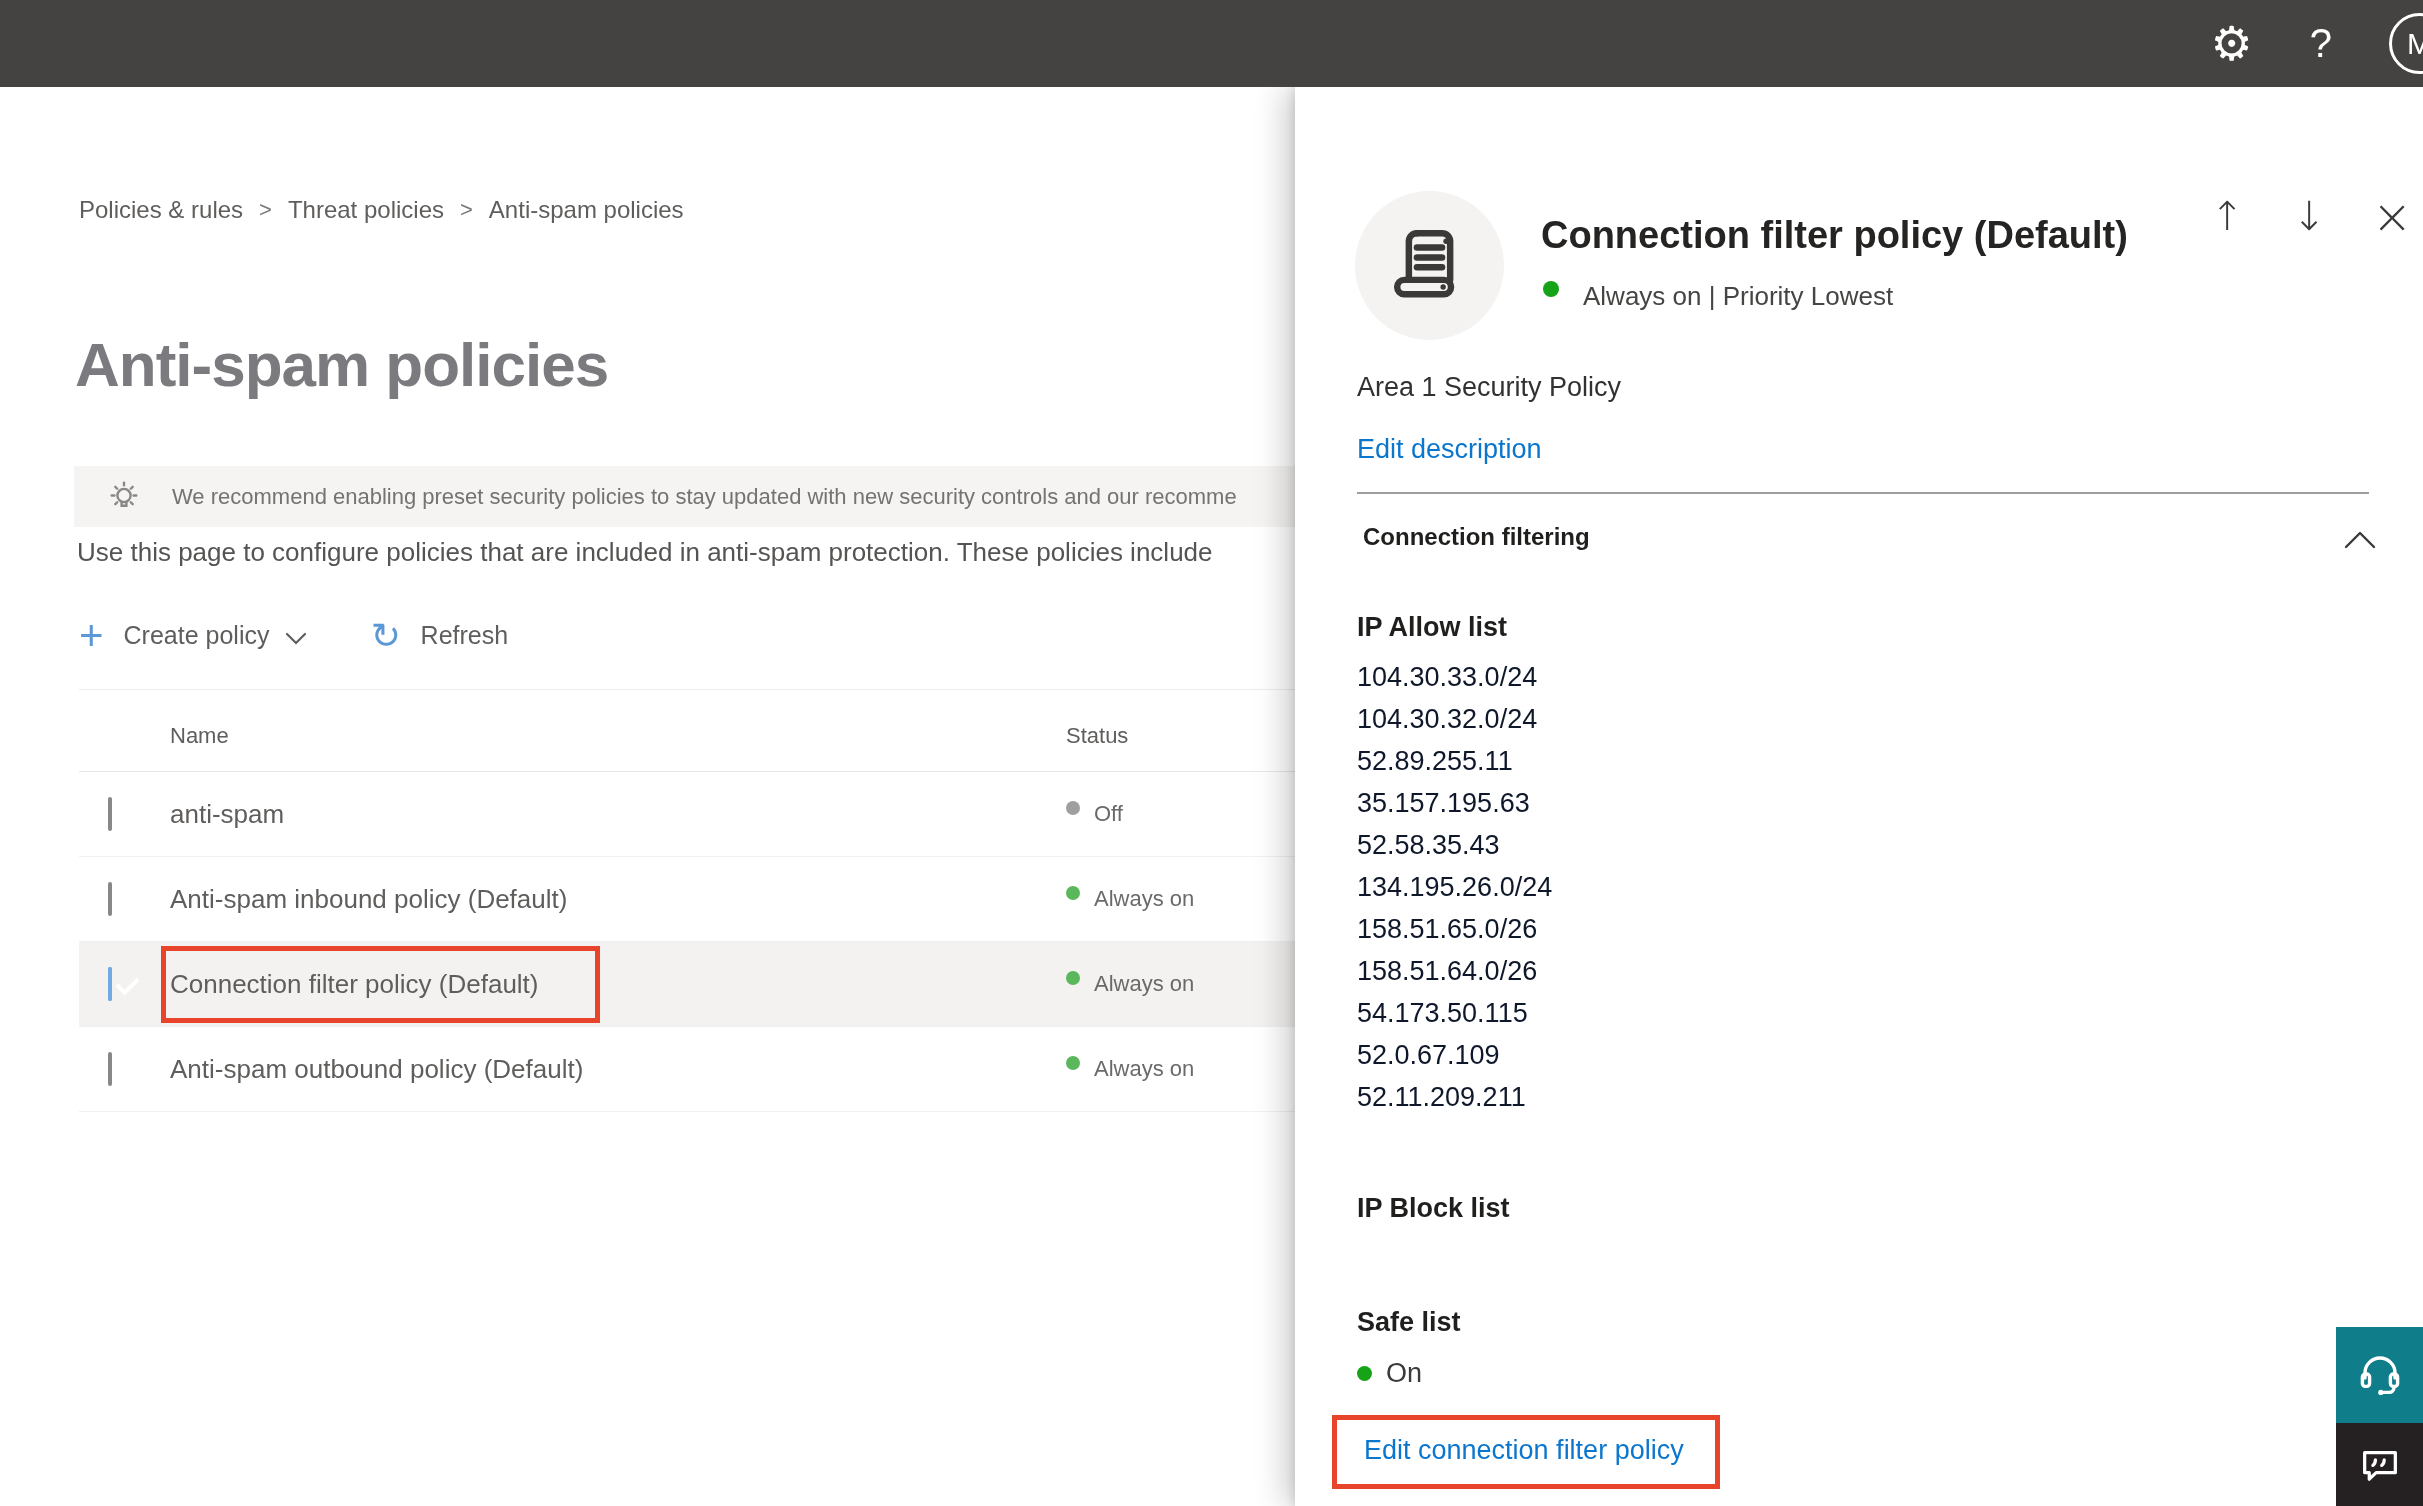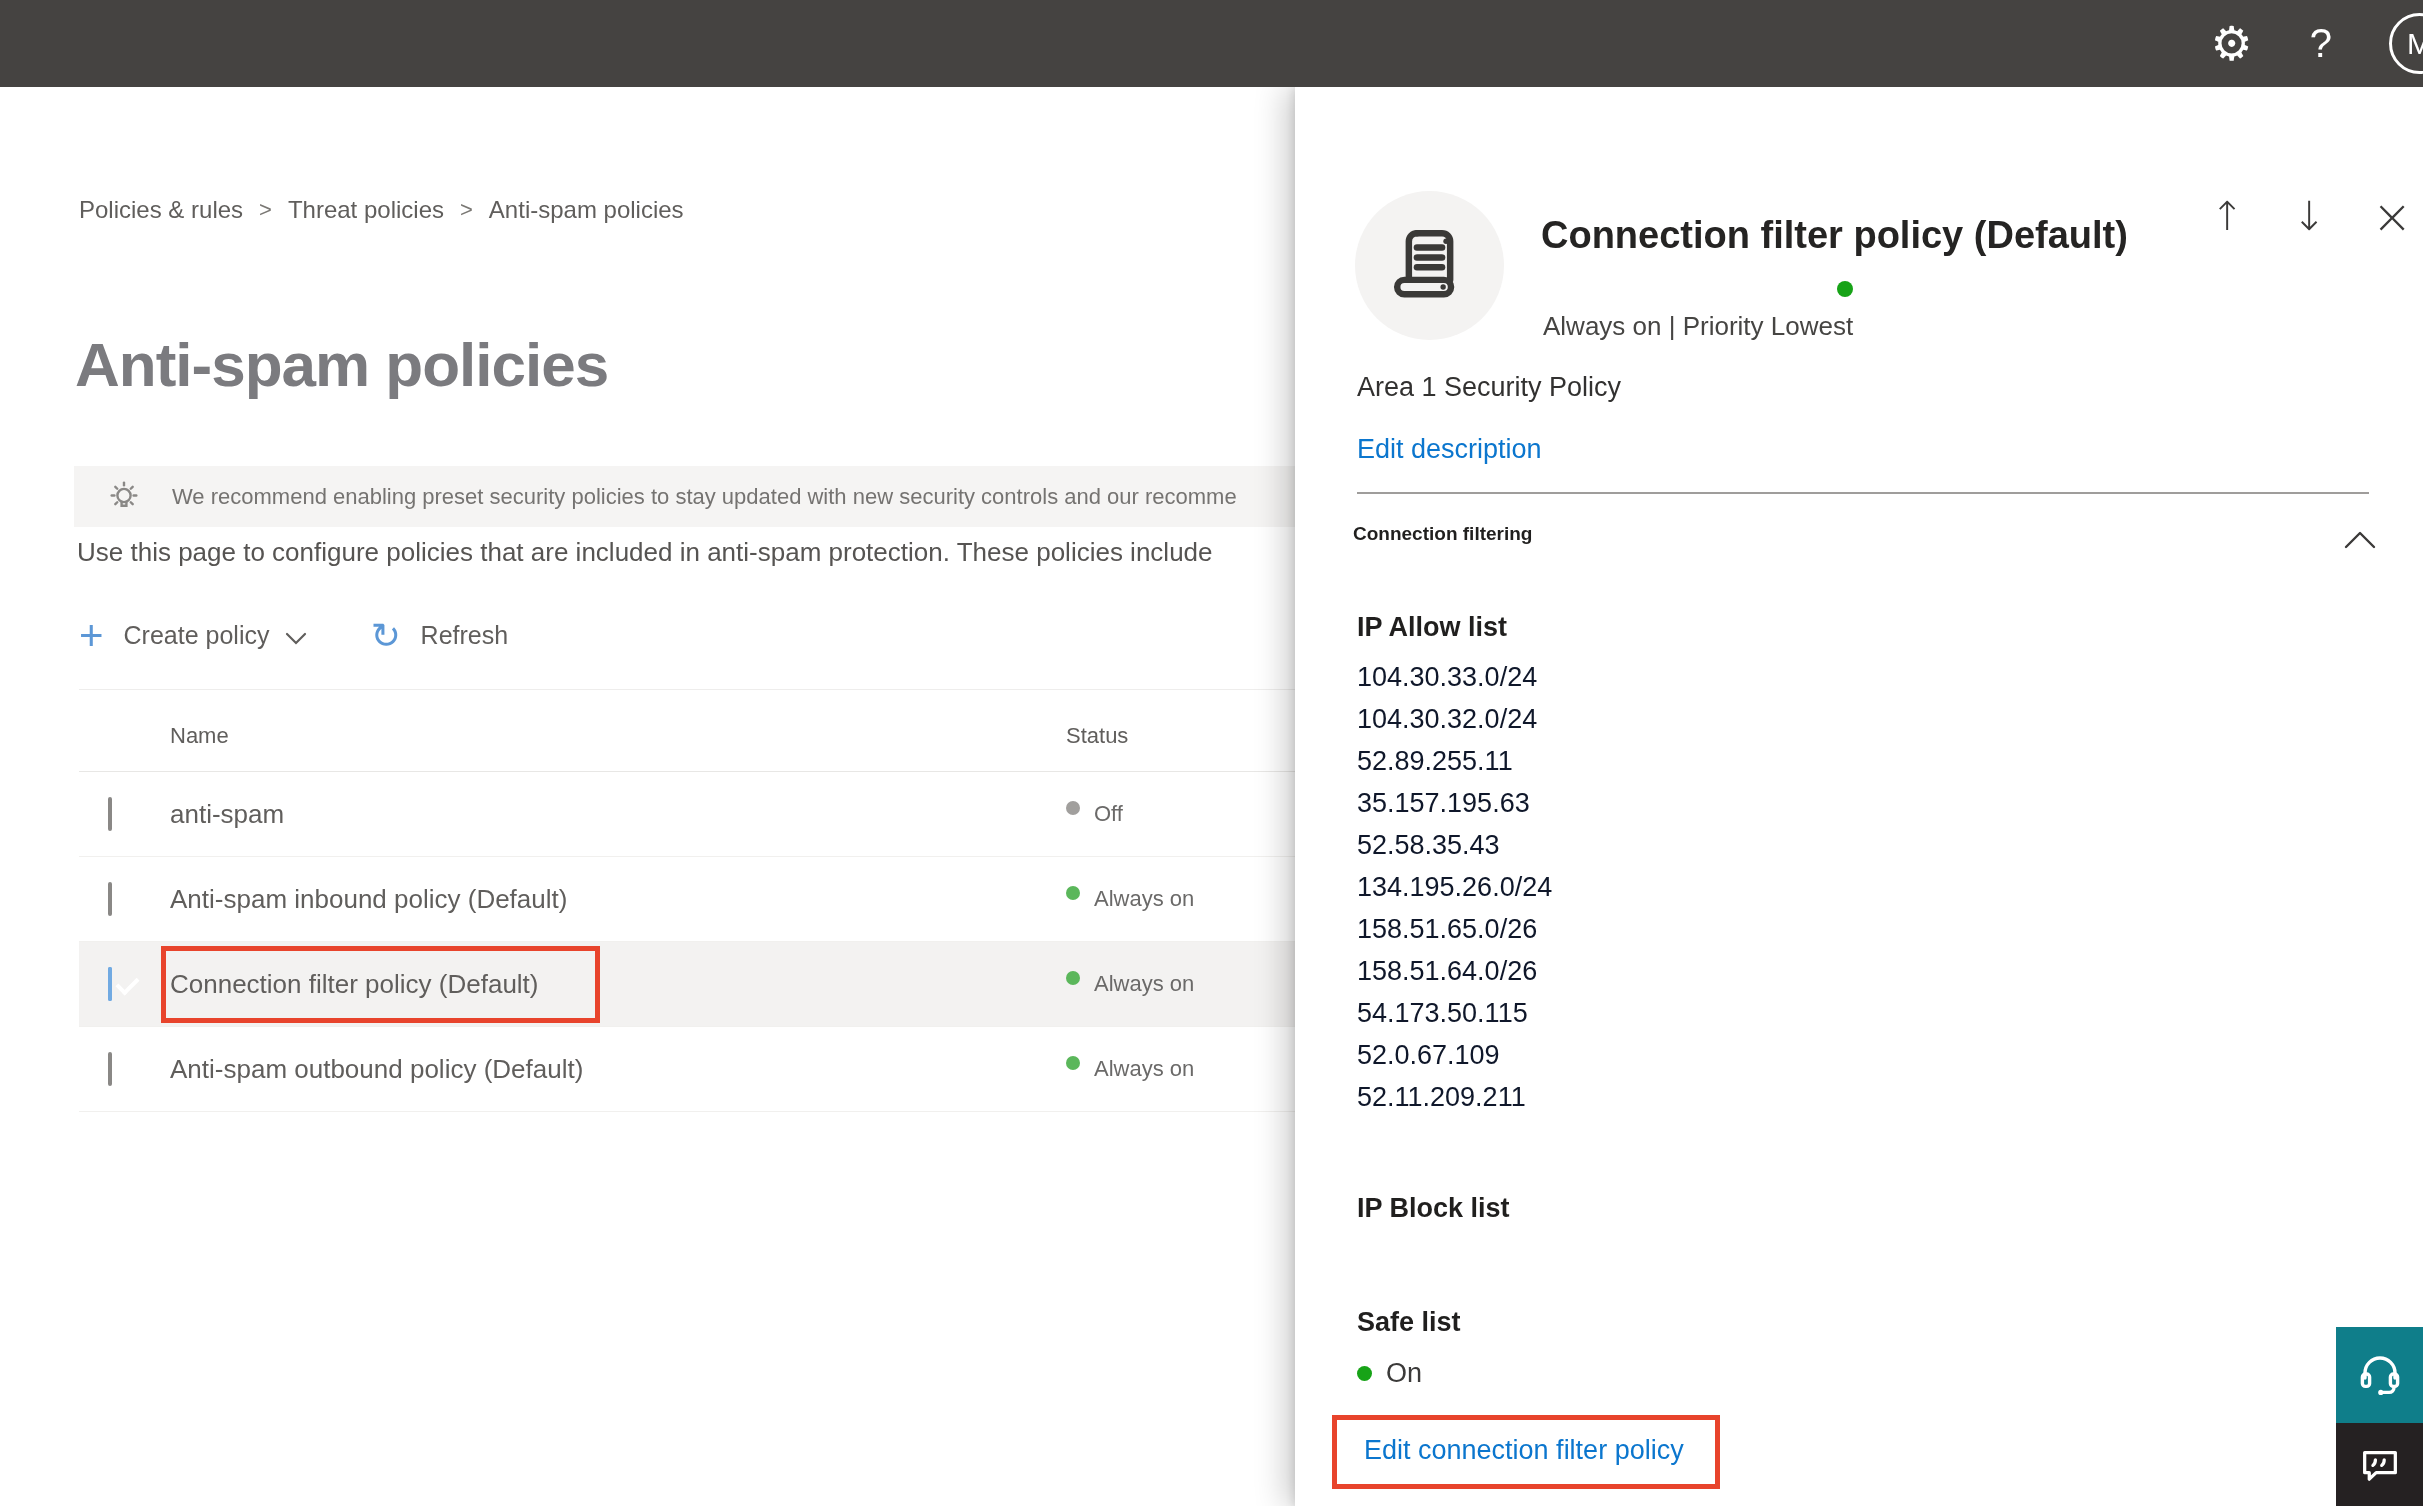--- a/index.html
+++ b/index.html
@@ -57,28 +57,28 @@
   .flyout { position:absolute; left:1295px; top:87px; right:0; bottom:0; background:#ffffff; z-index:20;
             box-shadow:-10px 0 30px rgba(0,0,0,0.20), -2px 0 8px rgba(0,0,0,0.10); }
   .flyout-controls { position:absolute; top:105px; right:14px; display:flex; align-items:center; gap:44px; }
   .fly-ctl { width:38px; text-align:center; font-size:40px; color:#3b3a39; font-weight:300; cursor:pointer;
              font-family:"DejaVu Sans", sans-serif; line-height:1; }
   .fly-ctl.close { font-size:48px; }
 
   .policy-avatar { position:absolute; left:60px; top:104px; width:149px; height:149px; border-radius:50%;
                    background:#f4f3f2; display:flex; align-items:center; justify-content:center; }
   .flyout-title { position:absolute; left:246px; top:127px; font-size:38px; font-weight:bold; color:#252423; }
-  .flyout-status { position:absolute; left:248px; top:194px; display:flex; align-items:flex-end; gap:14px;flex-direction:column; }
+  .flyout-status { position:absolute; left:248px; top:194px; display:flex; align-items:flex-start; gap:24px; }
   .dot.panel-on { width:16px; height:16px; background:#17a317; }
   .flyout-status-text { font-size:26px; color:#464543; }
 
   .fly-desc { position:absolute; left:62px; top:285px; font-size:27px; color:#323130; }
   .fly-edit-desc { position:absolute; left:62px; top:347px; font-size:27px; color:#0b76ce; cursor:pointer; }
   .fly-divider { position:absolute; left:62px; top:405px; width:1012px; height:2px; background:#9f9d9b; }
-  .fly-section { position:absolute; left:58px; top:436px; font-size:19px; font-weight:bold; color:#201f1e; }
+  .fly-section { position:absolute; left:68px; top:436px; font-size:24px; font-weight:bold; color:#201f1e; }
   .fly-chevron-up { position:absolute; left:1049px; top:444px; cursor:pointer; }
 
   .fly-h2 { font-size:27px; font-weight:bold; color:#201f1e; position:absolute; left:62px; }
   .ip-allow-title { top:525px; }
   .ip-list { position:absolute; left:62px; top:569px; font-size:27px; color:#0f172a; line-height:42px; }
   .ip-block-title { top:1106px; }
   .safe-title { top:1220px; }
   .safe-status { position:absolute; left:62px; top:1271px; display:flex; align-items:center; gap:14px; }
   .safe-status .dot { width:15px; height:15px; background:#17a317; }
   .safe-status-text { font-size:27px; color:#3b3a39; }

